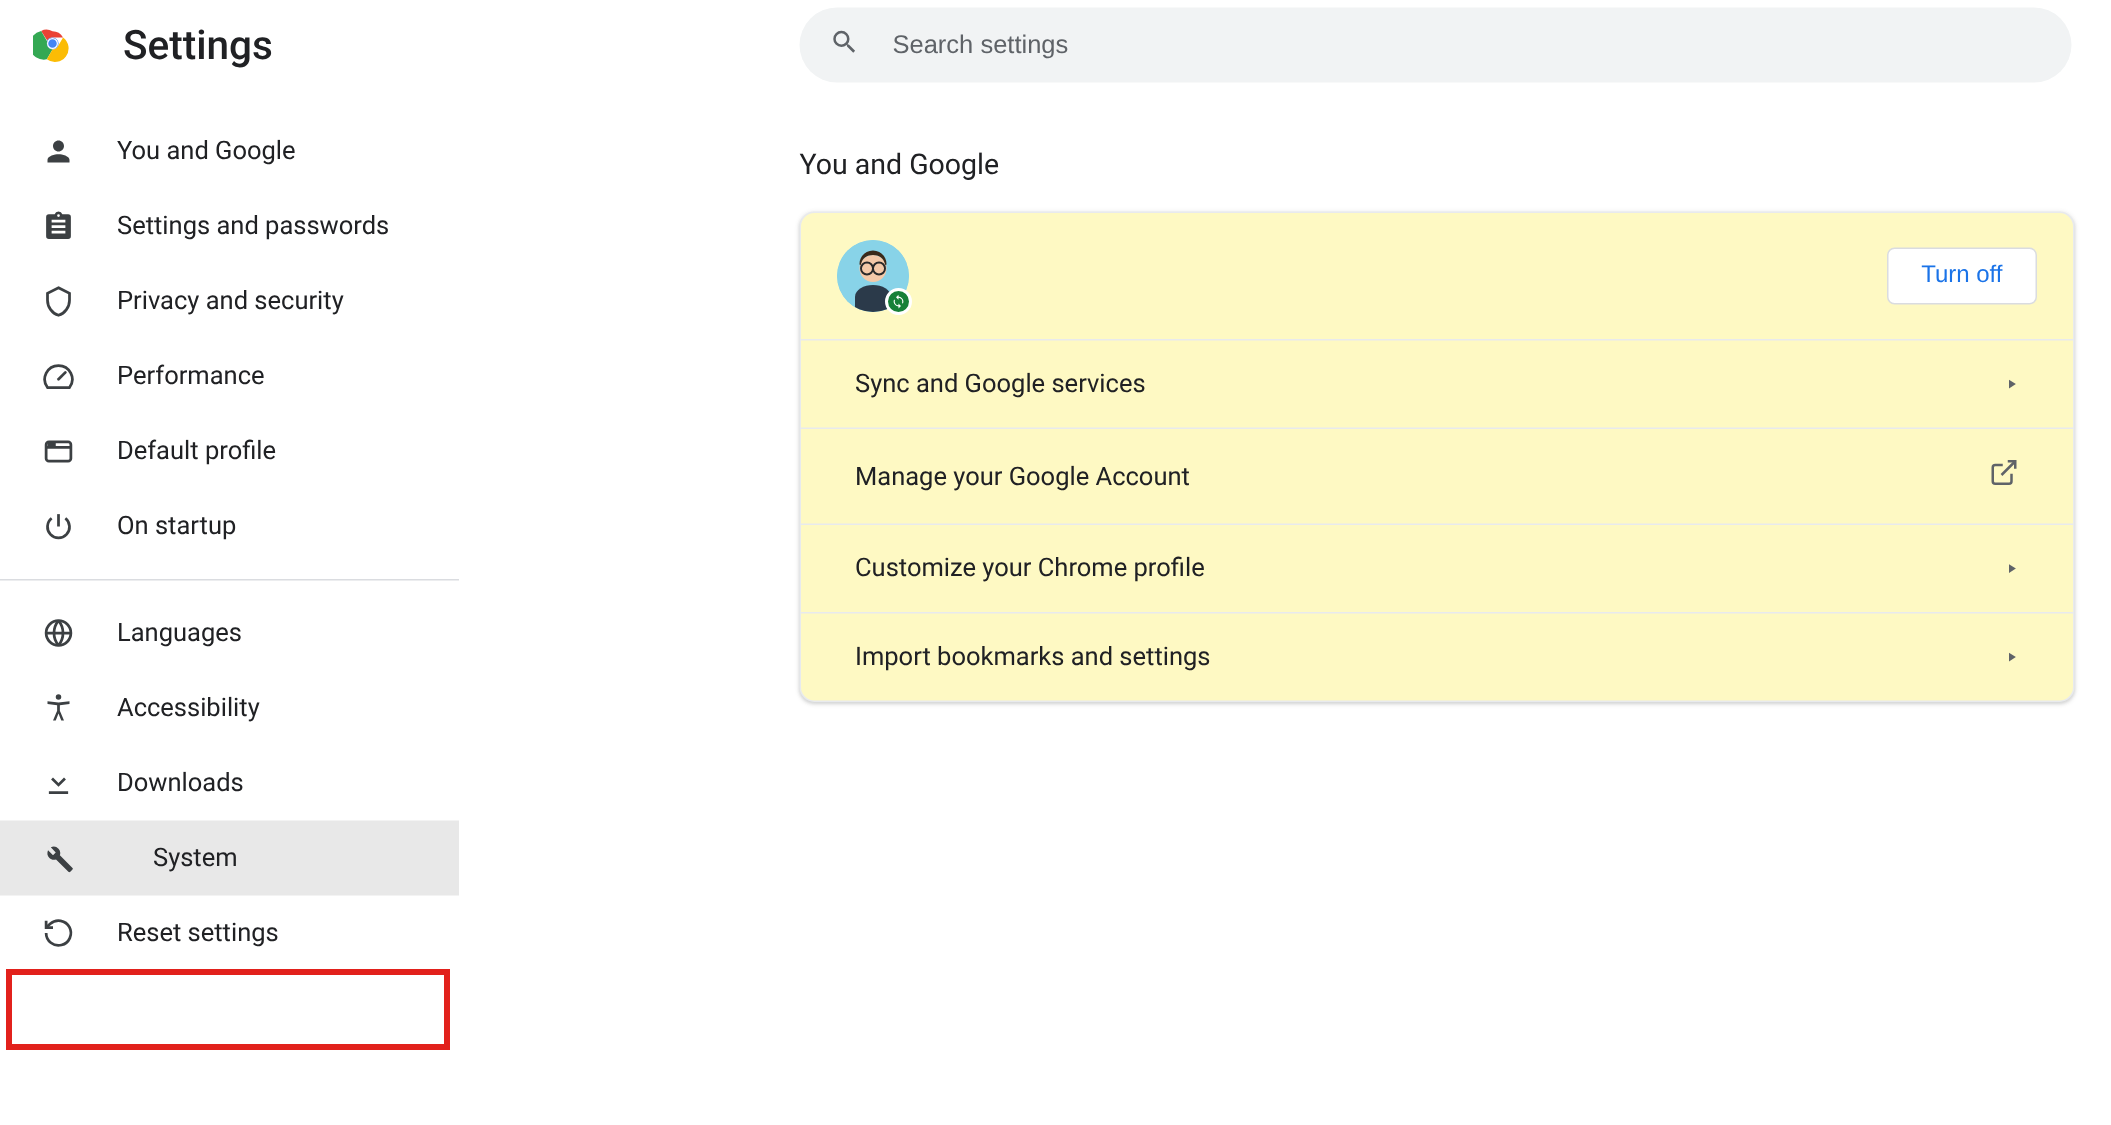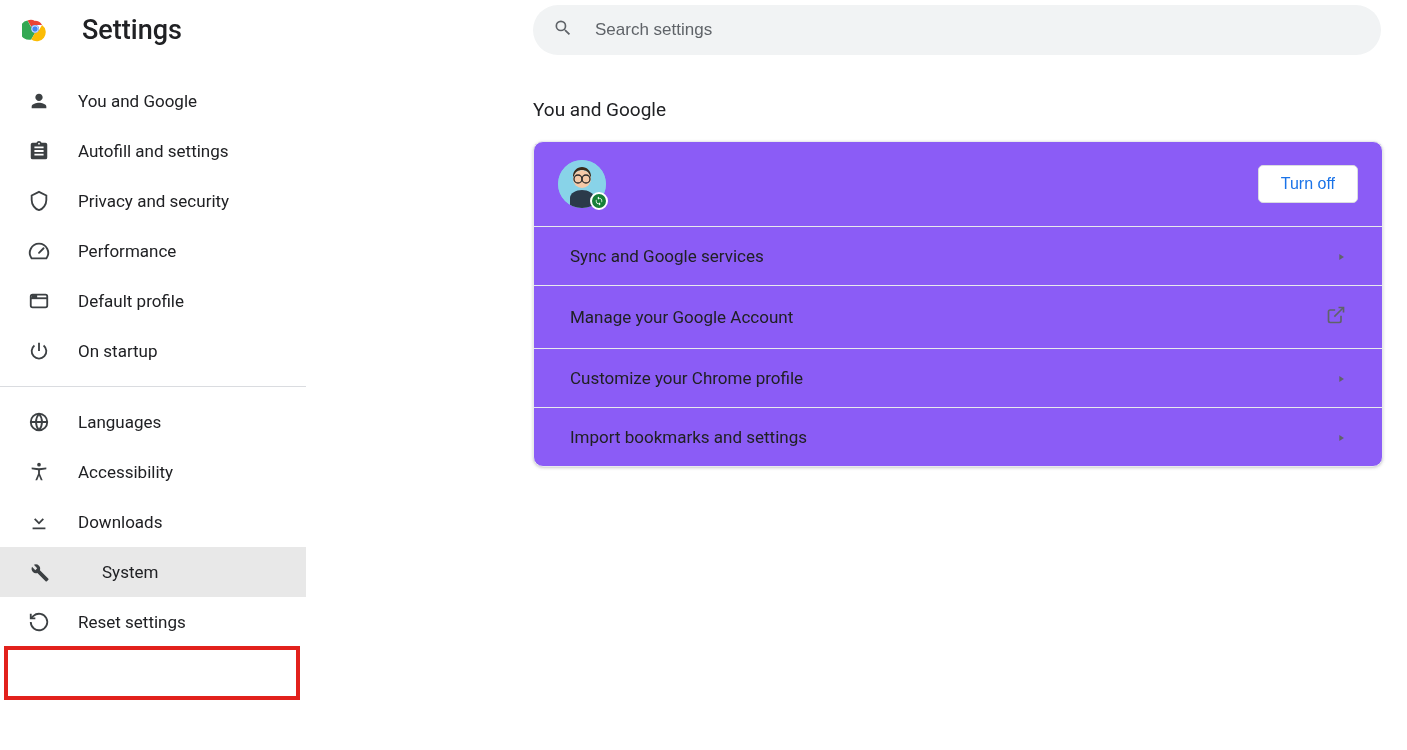--- a/index.html
+++ b/index.html
@@ -105,21 +105,21 @@
   left: 533px;
   width: 850px;
 }
 .section-title {
   font-size: 19px;
   font-weight: 400;
   color: #202124;
   margin-bottom: 20px;
 }
 .card {
-  background: #8b5cf6;
+  background: #fef9c3;
   border: 1px solid #e8eaed;
   border-radius: 10px;
   box-shadow: 0 1px 2px rgba(60,64,67,.15), 0 1px 3px 1px rgba(60,64,67,.08);
 }
 .card-header {
   display: flex;
   align-items: center;
   justify-content: space-between;
   padding: 18px 24px;
   border-bottom: 1px solid #e8eaed;
@@ -207,21 +207,21 @@
         </svg>
       </span>
     <span>You and Google</span>
   </div>
   <div class="sidebar-item">
     <span class="sidebar-icon">
         <svg width="22" height="22" viewBox="0 0 24 24" fill="currentColor">
           <path d="M19 3h-4.2A3 3 0 0 0 12 1a3 3 0 0 0-2.8 2H5a2 2 0 0 0-2 2v14a2 2 0 0 0 2 2h14a2 2 0 0 0 2-2V5a2 2 0 0 0-2-2zm-7 0a1 1 0 1 1-1 1 1 1 0 0 1 1-1zm5 14H7v-2h10zm0-4H7v-2h10zm0-4H7V7h10z"></path>
         </svg>
       </span>
-    <span>Autofill and settings</span>
+    <span>Settings and passwords</span>
   </div>
   <div class="sidebar-item">
     <span class="sidebar-icon">
         <svg width="22" height="22" viewBox="0 0 24 24" fill="none" stroke="currentColor" stroke-width="2">
           <path d="M12 2l8 4v5c0 5-3.4 9.7-8 11-4.6-1.3-8-6-8-11V6z"></path>
         </svg>
       </span>
     <span>Privacy and security</span>
   </div>
   <div class="sidebar-item">

